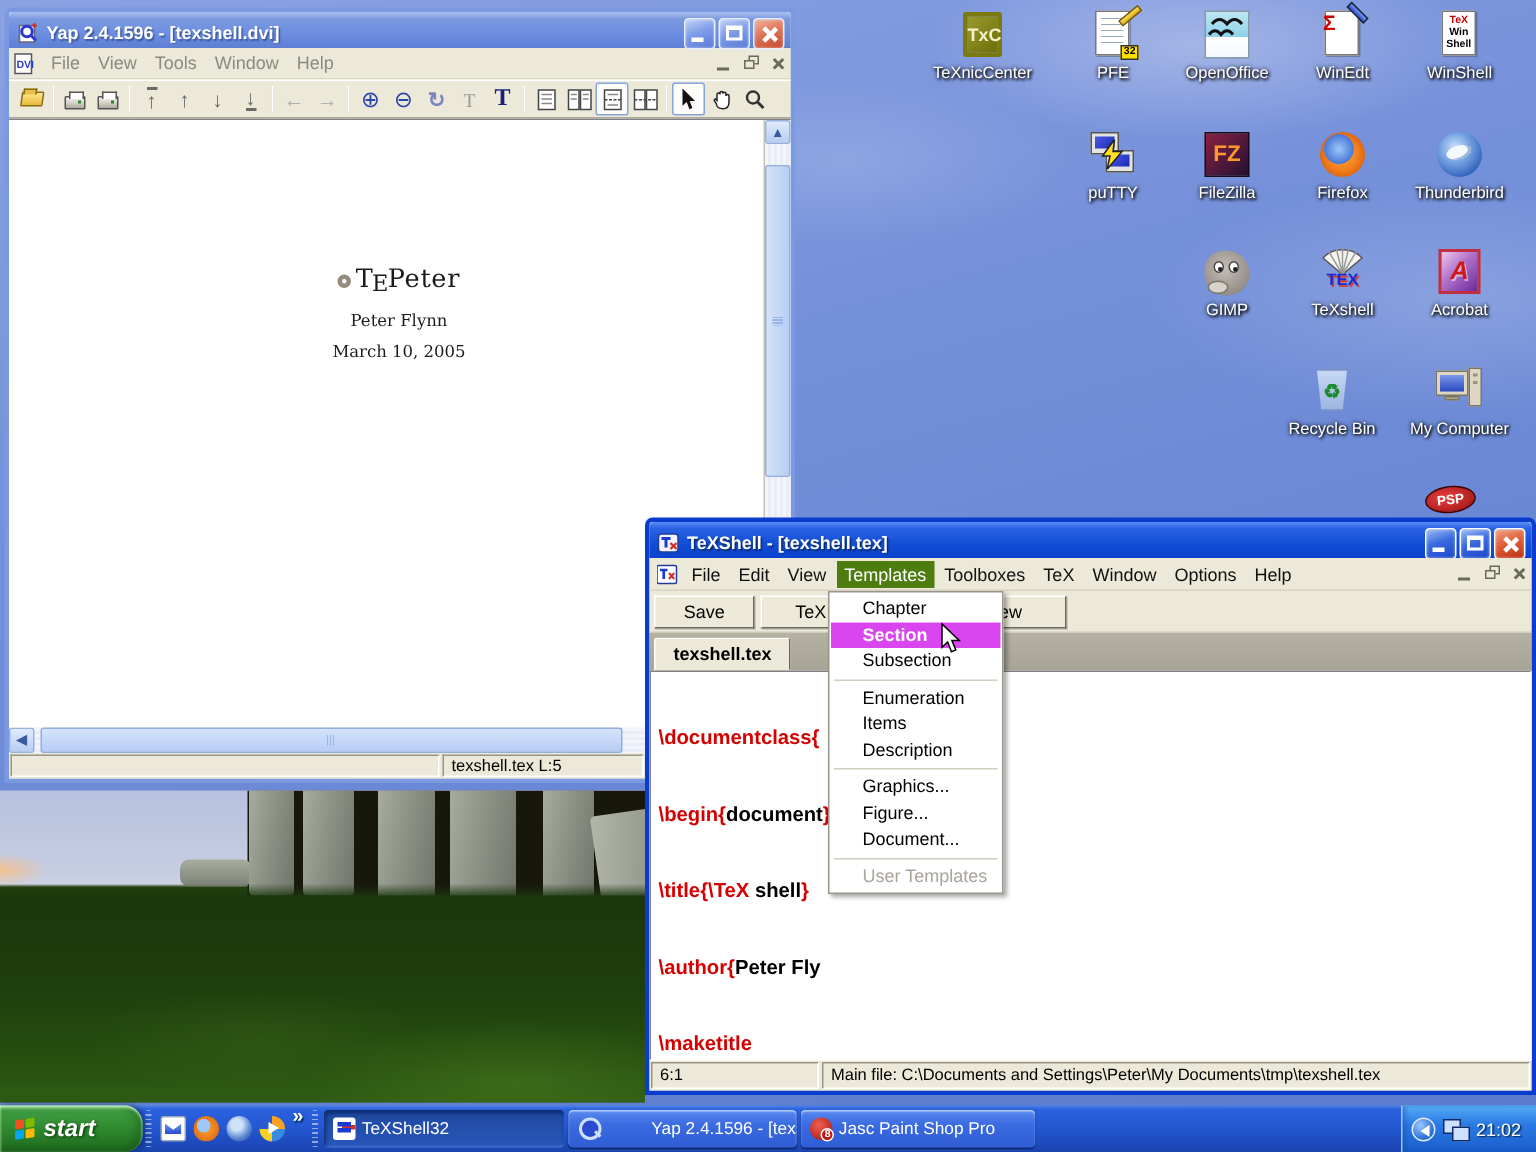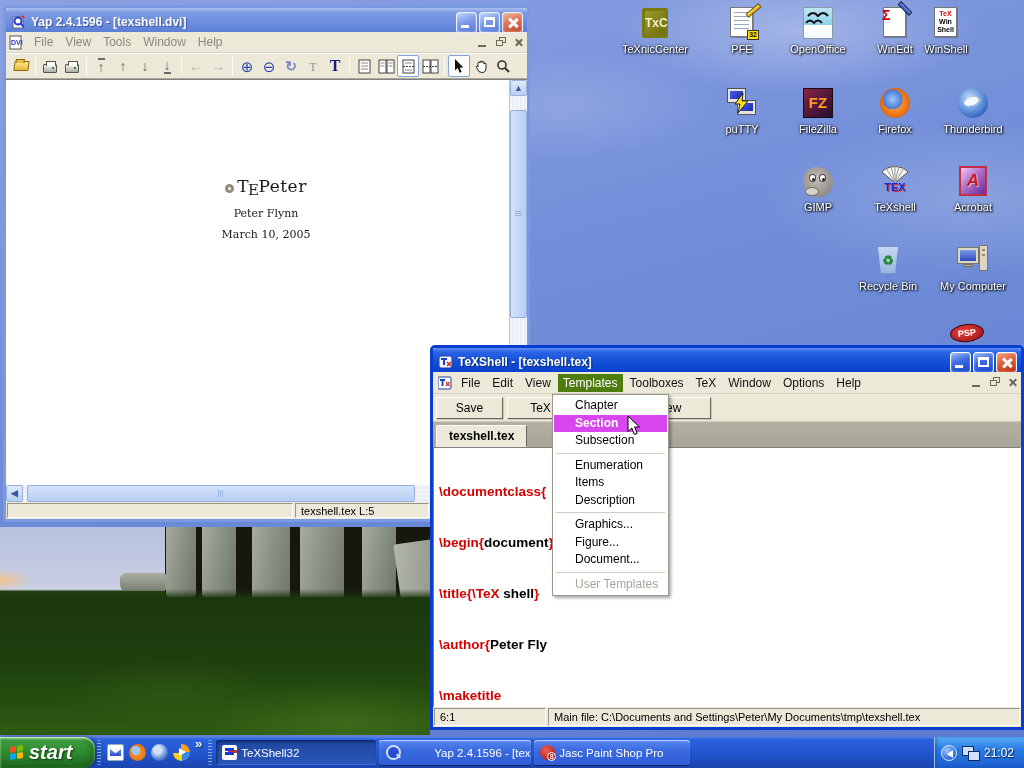--- a/index.html
+++ b/index.html
@@ -165,21 +165,21 @@
   .dd-item.sel { background:#d946ef; color:#fff;font-weight:bold; }
   .dd-item.dis { color:#a8a49a; }
   .dd-sep { height:1px; background:#d0ccc0; margin:3px 2px; }
 
   
   #cursor { position:absolute; left:627px; top:415px; z-index:100; pointer-events:none; }
 
   
   #taskbar { position:absolute; left:0; top:737px; width:1024px; height:31px; z-index:50; display:flex; align-items:stretch;
      background:linear-gradient(#4a80e8 0%,#2a61dd 9%,#2458d2 45%,#1c48b8 88%,#1a44ae 100%); }
-  .startbtn { width:95px; display:flex; align-items:center; gap:6px; padding-left:10px; color:#fff; font-weight:bold; font-style:italic; font-size:20px;
+  .startbtn { width:95px; display:flex; align-items:center; gap:6px; padding-left:10px; color:#fff; font-weight:bold; font-style:italic; font-size:16px;
      background:linear-gradient(#7fce7f 0%,#3f9c3f 12%,#2f8a2f 50%,#1f6a1f 95%); border-radius:0 12px 12px 0;
      box-shadow:inset 0 1px 2px #d0ffd0, inset -4px 0 6px #0a3a0a55, 2px 0 4px #0006; text-shadow:1px 1px 2px #0a3a0a; }
   .flag { width:13px; height:13px; display:grid; grid-template-columns:6px 6px; grid-template-rows:6px 6px; gap:1px; transform:skewY(-8deg); }
   .flag i { border-radius:1px; }
   .flag .f1{background:#f25022} .flag .f2{background:#7fba00} .flag .f3{background:#05a6f0} .flag .f4{background:#ffb900}
   .tb-div { width:4px; margin:3px 2px; background:repeating-linear-gradient(rgba(255,255,255,.5) 0 1px, transparent 1px 3px); border-radius:2px; }
   .quick { display:flex; align-items:center; gap:5px; padding:0 4px; }
   .ql { width:17px; height:17px; position:relative; }
   .ql-oe { background:#fff; border-radius:2px; border:1px solid #9ab; }
   .ql-oe::after { content:""; position:absolute; left:2px; top:4px; width:11px; height:7px; background:linear-gradient(#6a9af0,#2a4ad0); clip-path:polygon(0 0,100% 0,100% 100%,0 100%,0 0,50% 60%,100% 0); }
@@ -256,21 +256,21 @@
   <div class="lbl">OpenOffice</div>
 </div>
 <div class="dicon" style="left:857px;top:6px;">
   <div class="di-img">
     <div class="ic-page"></div>
     <div class="ic-sigma">Σ</div>
     <div class="ic-pen"></div>
   </div>
   <div class="lbl">WinEdt</div>
 </div>
-<div class="dicon" style="left:908px;top:6px;">
+<div class="dicon" style="left:935px;top:6px;">
   <div class="di-img">
     <div class="ic-page" style="text-align:center;padding-top:2px;">
       <div class="ic-ws-line" style="color:#c00;">TeX</div>
       <div class="ic-ws-line">Win</div>
       <div class="ic-ws-line">Shell</div>
     </div>
   </div>
   <div class="lbl">WinShell</div>
 </div>
 

